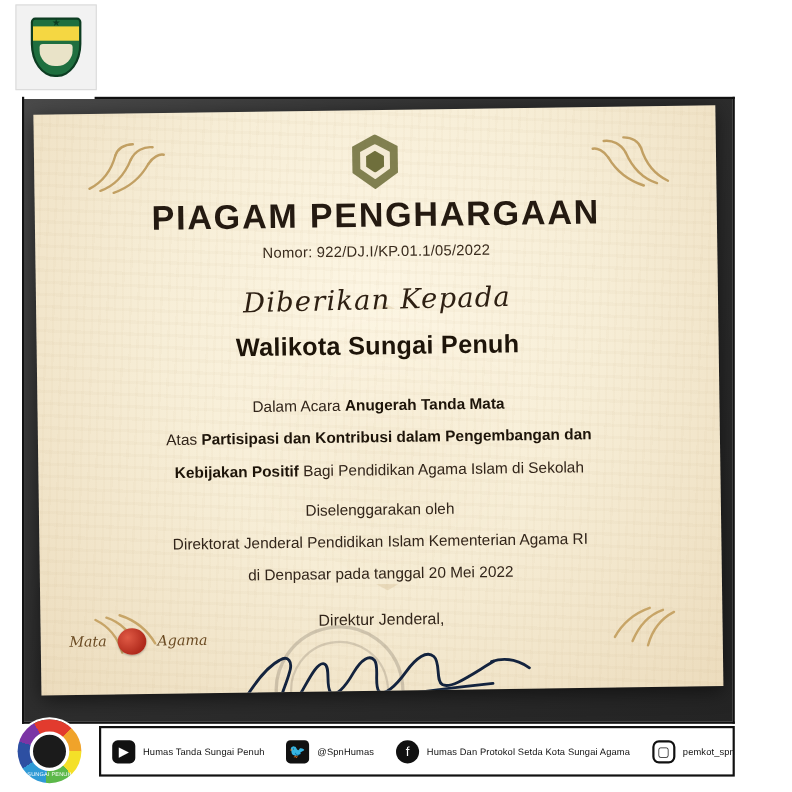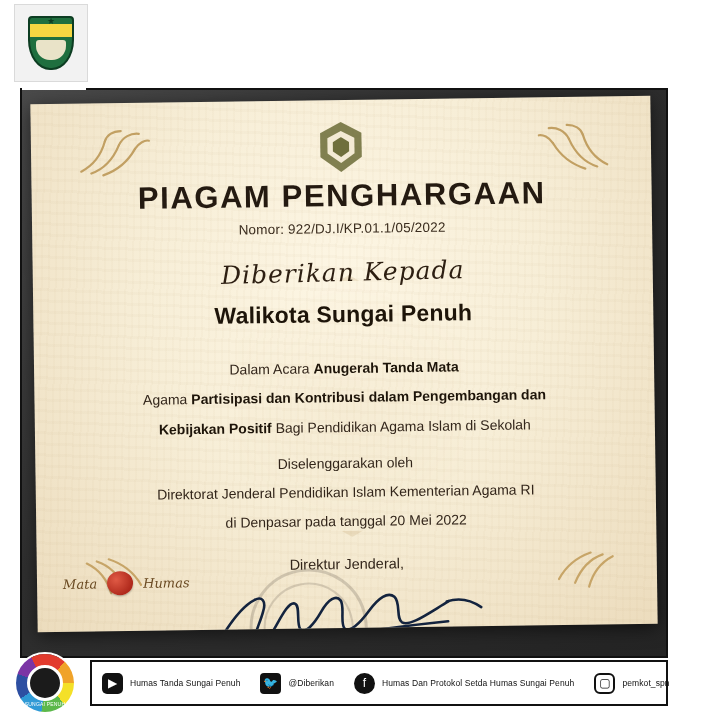--- a/index.html
+++ b/index.html
@@ -494,21 +494,21 @@
 
         <div class="script">Diberikan Kepada</div>
 
         <div class="recipient">Walikota Sungai Penuh</div>
 
         <div class="line l1">
           <span>Dalam Acara </span><b>Anugerah Tanda Mata</b>
         </div>
 
         <div class="line">
-          <span>Agama </span><b>Partisipasi dan Kontribusi dalam Pengembangan dan</b>
+          <span>Atas </span><b>Partisipasi dan Kontribusi dalam Pengembangan dan</b>
         </div>
 
         <div class="line">
           <b>Kebijakan Positif</b><span> Bagi Pendidikan Agama Islam di Sekolah</span>
         </div>
 
         <div class="line gap">Diselenggarakan oleh</div>
         <div class="line">Direktorat Jenderal Pendidikan Islam Kementerian Agama RI</div>
         <div class="line">di Denpasar pada tanggal 20 Mei 2022</div>
 
@@ -525,42 +525,42 @@
               </g>
             </svg>
           </div>
         </div>
 
       </div>
 
       <div id="tanda">
         <span>Mata</span>
         <span class="seal"></span>
-        <span>Humas</span>
+        <span>Agama</span>
       </div>
     </div>
   </div>
 
   <div id="social-bar">
 
     <div class="social-item">
       <span class="sicon yt">▶</span>
       <span class="social-label">Humas Tanda Sungai Penuh</span>
     </div>
     <div class="divider-v"></div>
 
     <div class="social-item">
       <span class="sicon tw">🐦</span>
-      <span class="social-label">@Diberikan</span>
+      <span class="social-label">@SpnHumas</span>
     </div>
     <div class="divider-v"></div>
 
     <div class="social-item">
       <span class="sicon fb">f</span>
-      <span class="social-label">Humas Dan Protokol Setda Humas Sungai Penuh</span>
+      <span class="social-label">Humas Dan Protokol Setda Kota Sungai Agama</span>
     </div>
     <div class="divider-v"></div>
 
     <div class="social-item">
       <span class="sicon ig">▢</span>
       <span class="social-label">pemkot_spn</span>
     </div>
   </div>
 
   <div id="bottom-logo">

